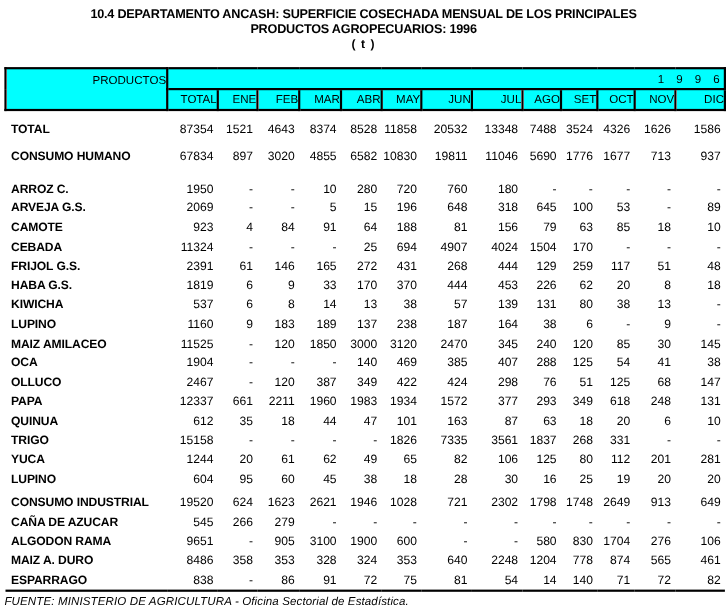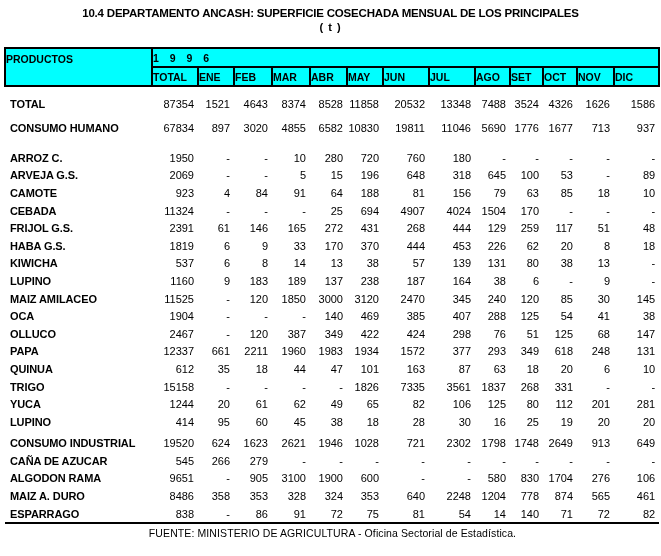--- a/index.html
+++ b/index.html
@@ -34,24 +34,24 @@
   table {
     border-collapse: collapse;
     table-layout: fixed;
     margin-left: 4px;
     width: 653px;
   }
   thead th {
     background: var(--header-bg, #00FFFF);
     border: 2px solid var(--border-color, #000);
     font-size: 10.5px;
-    font-weight: bold;
+    font-weight: normal;
     padding: 0;
     height: 17px;
-    text-align: left;
+    text-align: right;
     overflow: hidden;
   }
   thead th.corner {
     vertical-align: top;
     padding-top: 4px;
   }
   thead th.year {
     letter-spacing: 4px;
     white-space: pre;
   }
@@ -71,31 +71,32 @@
   }
   tbody tr.agg td   { height: 24px; }
   tbody tr.item td  { height: 17.6px; }
   tbody tr.spacer-lg td { height: 9px; padding: 0; }
   tbody tr.spacer-sm td { height: 4px; padding: 0; }
   tbody tr:first-child td { padding-top: 5px; }
   tbody tr.last td { border-bottom: 2px solid var(--border-color, #000); }
   .source {
     margin: 3px 0 0 4px;
     font-size: 10.5px;
+    font-style: italic;
     letter-spacing: 0.1px;
-    text-align: center;
   }
 </style>
 </head>
 <body>
 
 <div class="page">
 
   <div class="title-block">
     <div>10.4  DEPARTAMENTO ANCASH: SUPERFICIE COSECHADA MENSUAL DE LOS PRINCIPALES</div>
+    <div>PRODUCTOS AGROPECUARIOS: 1996</div>
     <div class="unit">( t )</div>
   </div>
 
   <table>
     <colgroup>
         <col style="width: 147px;">
         <col style="width: 46px;">
         <col style="width: 36px;">
         <col style="width: 38px;">
         <col style="width: 38px;">
@@ -401,21 +402,21 @@
           <td class="num">82</td>
           <td class="num">106</td>
           <td class="num">125</td>
           <td class="num">80</td>
           <td class="num">112</td>
           <td class="num">201</td>
           <td class="num">281</td>
         </tr>
         <tr class="item">
           <td class="label">LUPINO</td>
-          <td class="num">414</td>
+          <td class="num">604</td>
           <td class="num">95</td>
           <td class="num">60</td>
           <td class="num">45</td>
           <td class="num">38</td>
           <td class="num">18</td>
           <td class="num">28</td>
           <td class="num">30</td>
           <td class="num">16</td>
           <td class="num">25</td>
           <td class="num">19</td>

